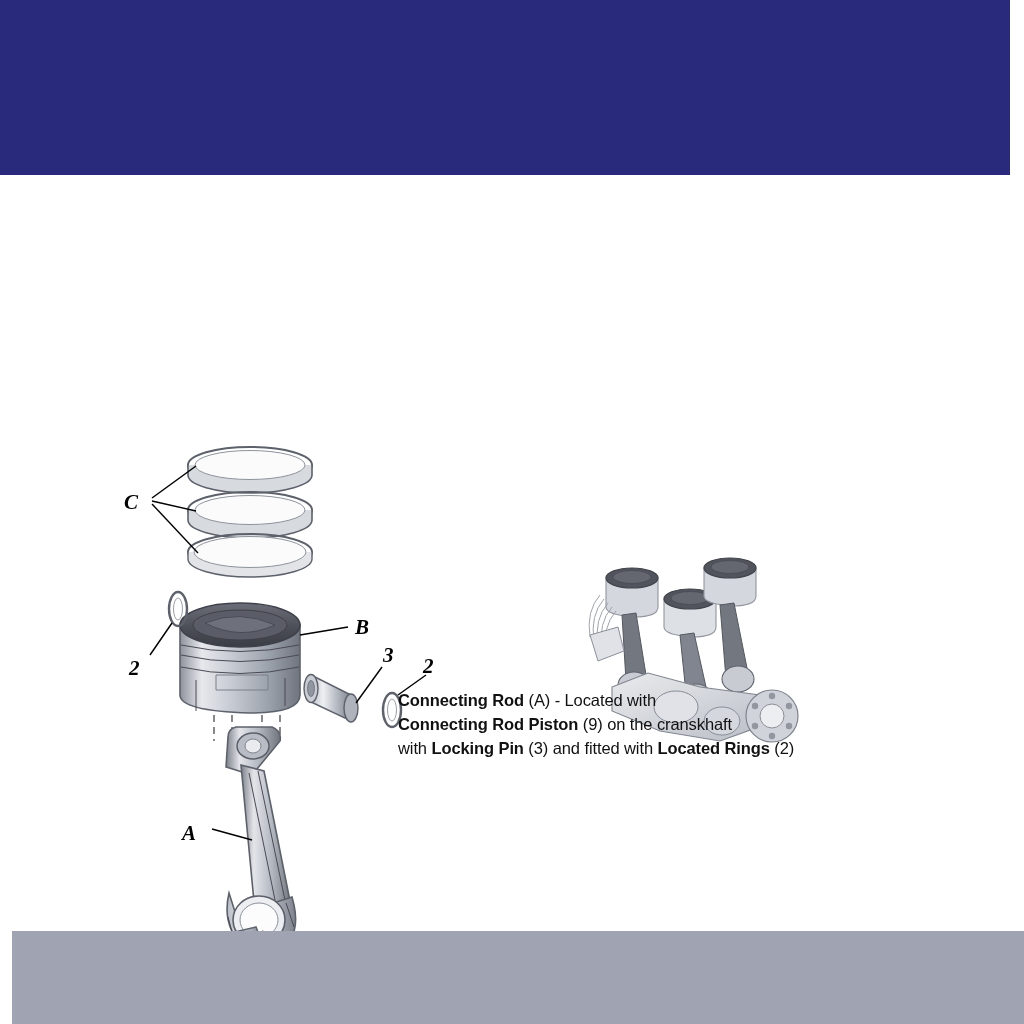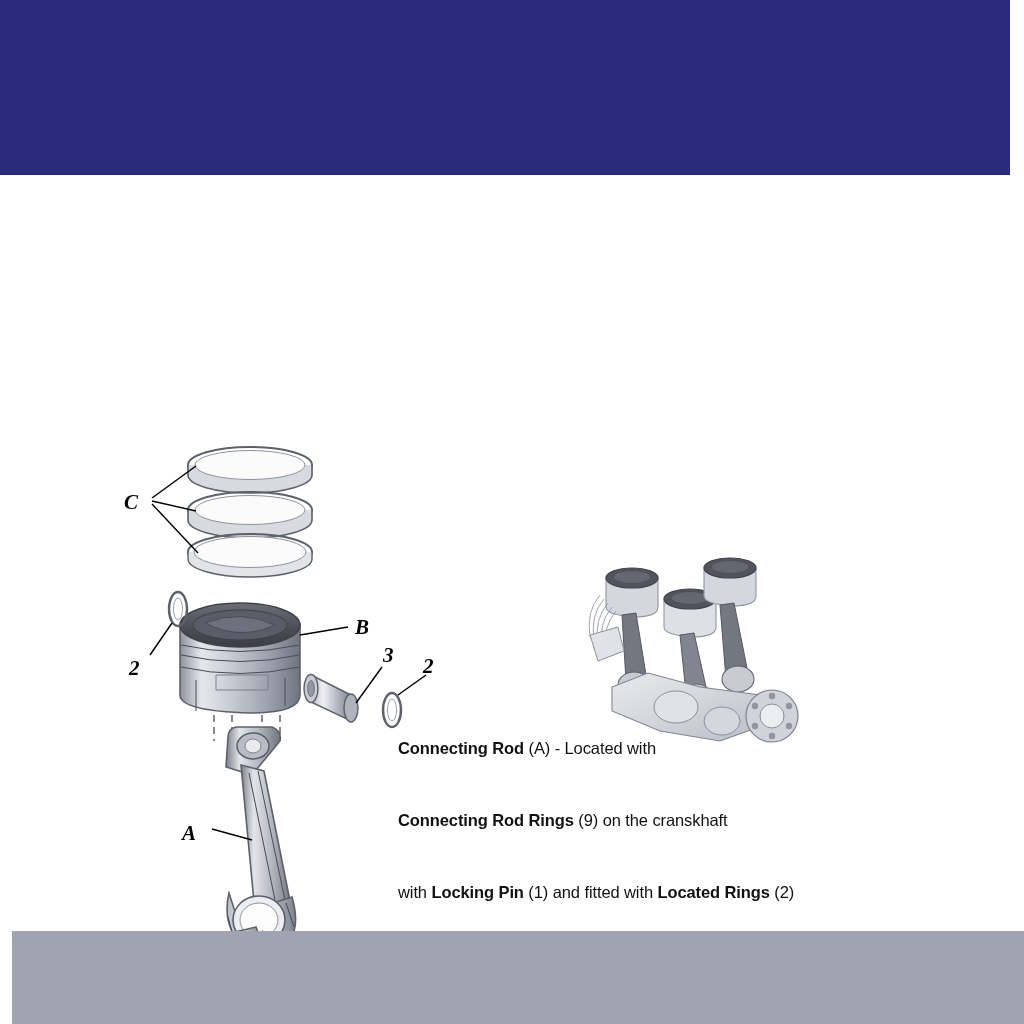--- a/index.html
+++ b/index.html
@@ -46,21 +46,21 @@
     position: absolute;
     left: 398px;
     top: 688px;
     width: 470px;
     font-size: 16.5px;
     line-height: 24.2px;
     color: #111111;
     letter-spacing: -0.1px;
   }
   .caption b { font-weight: bold; }
-  .caption div { white-space: nowrap; margin-top: 48px; }
+  .caption div { white-space: nowrap; }
   svg { display: block; }
   .lbl {
     font-family: "Liberation Serif", serif;
     font-style: italic;
     font-weight: bold;
     font-size: 21px;
     fill: #000000;
   }
   .num {
     font-family: "Liberation Serif", serif;
@@ -270,18 +270,18 @@
           <path d="M612,432 Q598,448 602,474"></path>
           <path d="M616,436 Q602,452 606,478"></path>
         </g>
         <path d="M590,460 L618,452 L624,476 L598,486 Z" fill="#dfe2e7" stroke="#868b95" stroke-width="1"></path>
       </g>
     </svg>
   </div>
 
   <div class="caption">
       <div><b>Connecting Rod</b><span> (A) - Located with</span></div>
-      <div><b>Connecting Rod Rings</b><span> (9) on the cranskhaft</span></div>
-      <div><span>with </span><b>Locking Pin</b><span> (1) and fitted with </span><b>Located Rings</b><span> (2)</span></div>
+      <div><b>Connecting Rod Piston</b><span> (9) on the cranskhaft</span></div>
+      <div><span>with </span><b>Locking Pin</b><span> (3) and fitted with </span><b>Located Rings</b><span> (2)</span></div>
     </div>
 
   <div class="band-bottom"></div>
 </div>
 
 </body></html>

